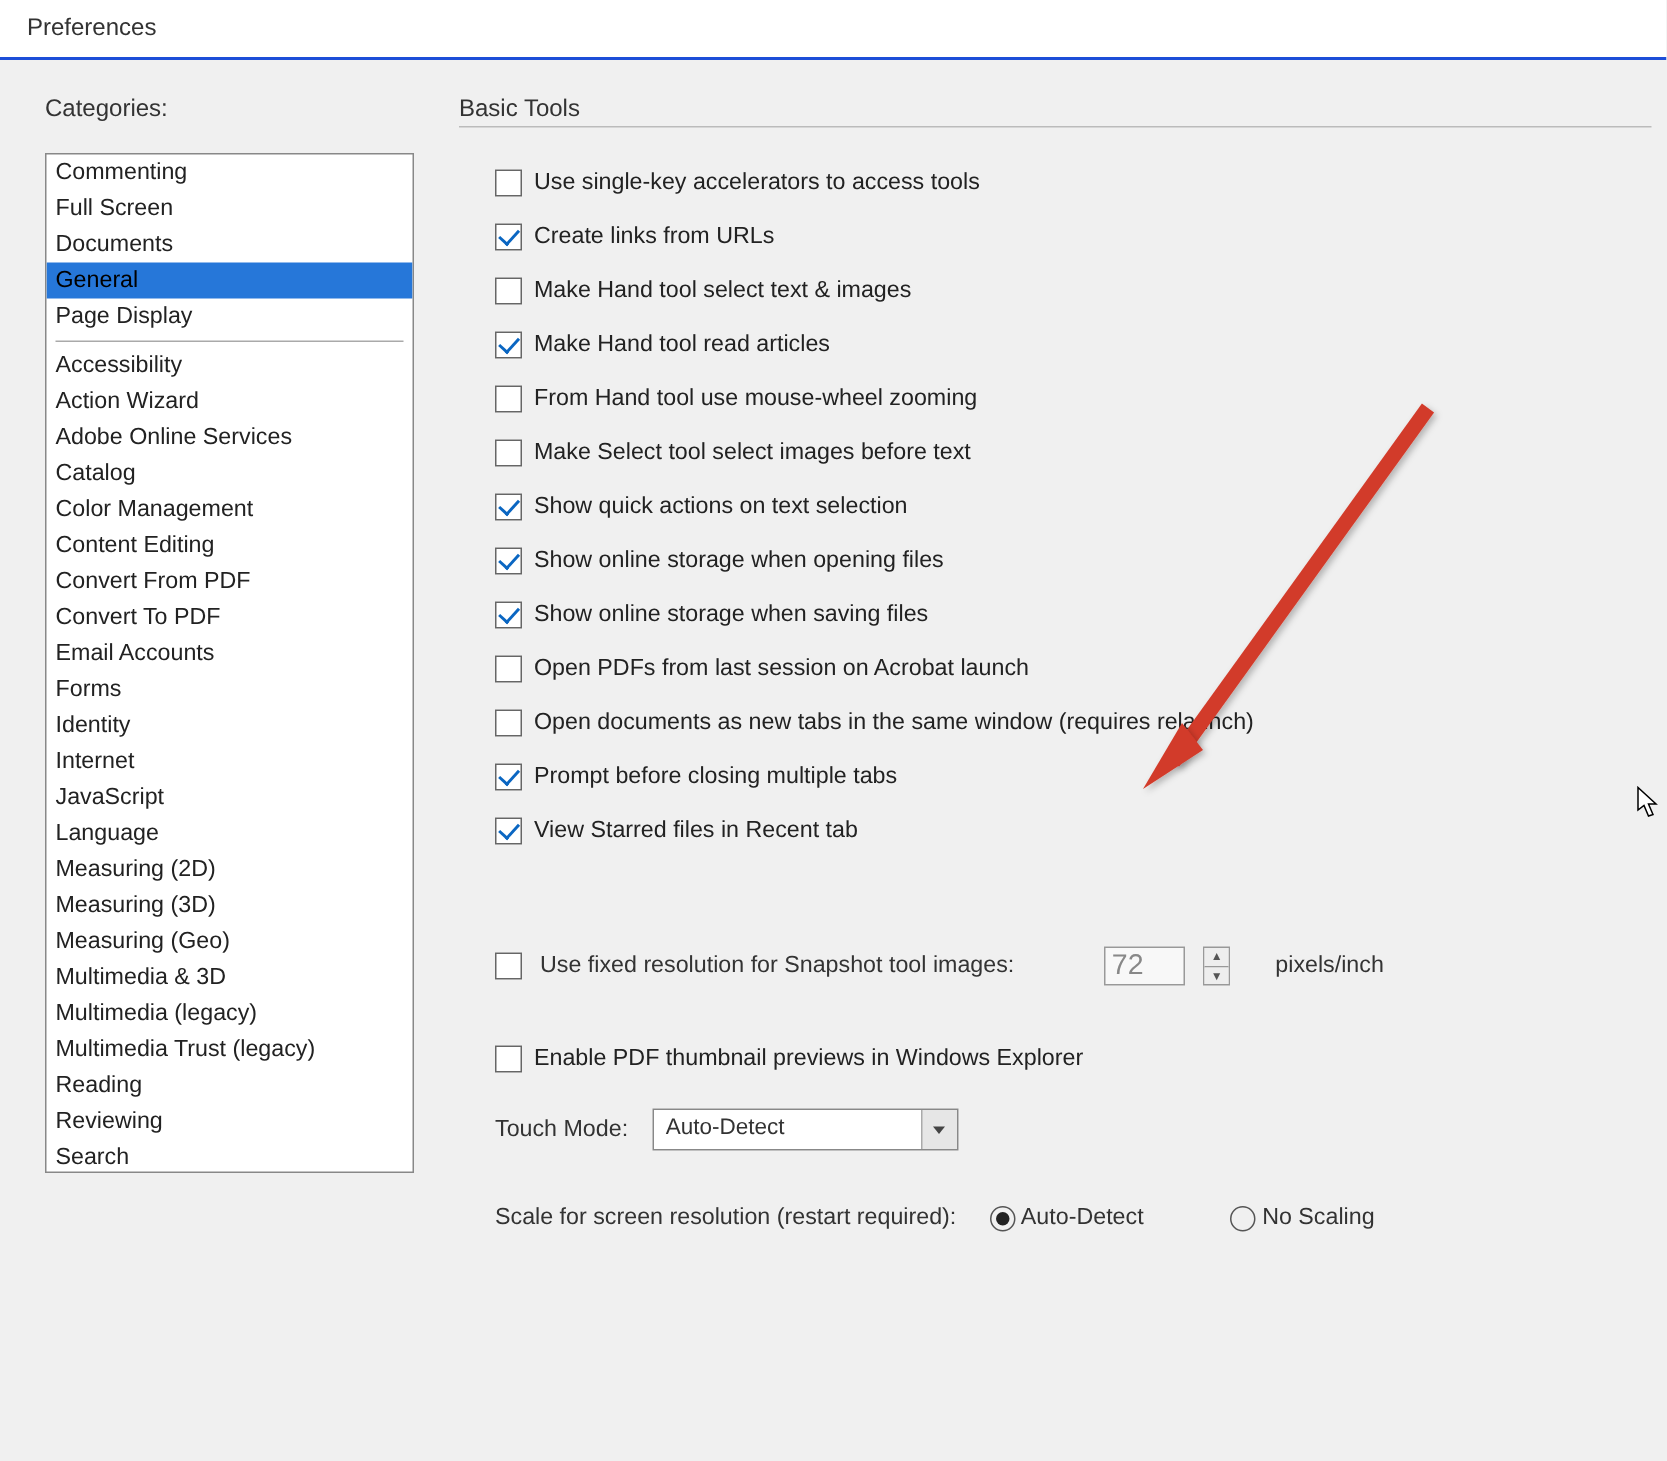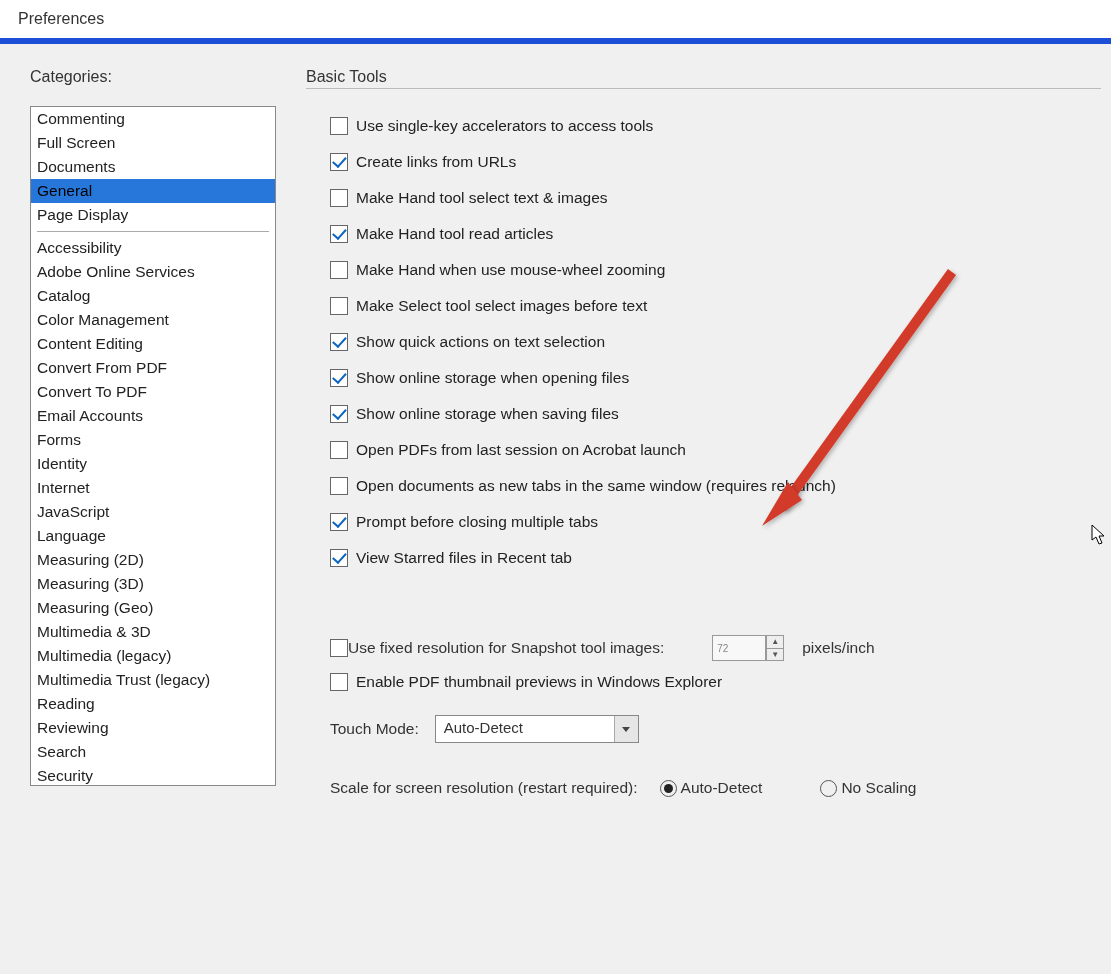--- a/index.html
+++ b/index.html
@@ -11,21 +11,21 @@
     width: 1111px;
     height: 974px;
     overflow: hidden;
     position: relative;
   }
   .titlebar {
     background: #fff;
     padding: 10px 18px;
     font-size: 16px;
     color: #333;
-    border-bottom: 6px solid #1d4ed8;
+    border-bottom: 2px solid #1d4ed8;
   }
   .content {
     display: flex;
     padding: 24px 0 0 30px;
     gap: 30px;
   }
   .sidebar { width: 246px; flex-shrink: 0; }
   .sidebar-label {
     font-size: 16px;
     color: #333;
@@ -84,32 +84,32 @@
     border-left: 2px solid #0a66c2;
     border-bottom: 2px solid #0a66c2;
     transform: rotate(-48deg) translate(1px,-1px);
   }
   .option-label { font-size: 15.5px; color: #222; }
   .gap { height: 50px; }
   .snapshot-row {
     display: flex;
     align-items: center;
     padding-left: 24px;
-    margin-bottom: 12px;
-    gap: 0;
+    margin-bottom: 40px;
+    gap: 12px;
   }
   .snapshot-label { font-size: 15.5px; }
   .num-field {
     width: 54px;
     height: 26px;
     border: 1px solid #999;
     background: #f8f8f8;
     color: #888;
     padding: 2px 4px;
-    font-size: 10px;
+    font-size: 19px;
     margin-left: 48px;
   }
   .spinner {
     display: flex;
     flex-direction: column;
     border: 1px solid #999;
     width: 18px;
     height: 26px;
   }
   .spin-btn {
@@ -206,20 +206,21 @@
   <div class="sidebar">
     <div class="sidebar-label">Categories:</div>
     <div class="category-list" id="catlist">
         <div class="category-item">Commenting</div>
         <div class="category-item">Full Screen</div>
         <div class="category-item">Documents</div>
         <div class="category-item selected">General</div>
         <div class="category-item">Page Display</div>
         <div class="category-divider"></div>
         <div class="category-item">Accessibility</div>
+        <div class="category-item">Action Wizard</div>
         <div class="category-item">Adobe Online Services</div>
         <div class="category-item">Catalog</div>
         <div class="category-item">Color Management</div>
         <div class="category-item">Content Editing</div>
         <div class="category-item">Convert From PDF</div>
         <div class="category-item">Convert To PDF</div>
         <div class="category-item">Email Accounts</div>
         <div class="category-item">Forms</div>
         <div class="category-item">Identity</div>
         <div class="category-item">Internet</div>
@@ -253,21 +254,21 @@
         <div class="option-row">
           <span class="chk"></span>
           <span class="option-label">Make Hand tool select text &amp; images</span>
         </div>
         <div class="option-row">
           <span class="chk checked"></span>
           <span class="option-label">Make Hand tool read articles</span>
         </div>
         <div class="option-row">
           <span class="chk"></span>
-          <span class="option-label">Make Hand when use mouse-wheel zooming</span>
+          <span class="option-label">From Hand tool use mouse-wheel zooming</span>
         </div>
         <div class="option-row">
           <span class="chk"></span>
           <span class="option-label">Make Select tool select images before text</span>
         </div>
         <div class="option-row">
           <span class="chk checked"></span>
           <span class="option-label">Show quick actions on text selection</span>
         </div>
         <div class="option-row">

